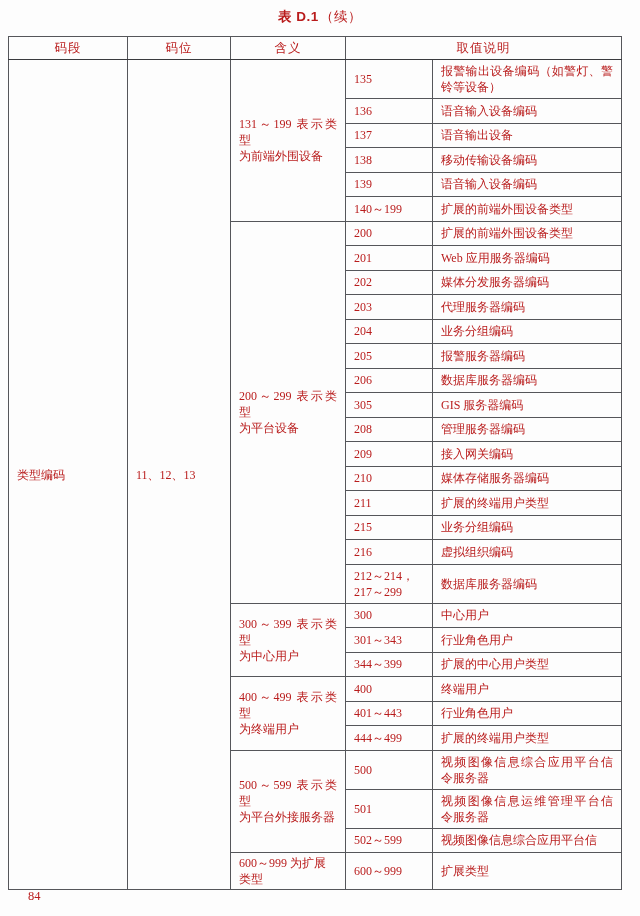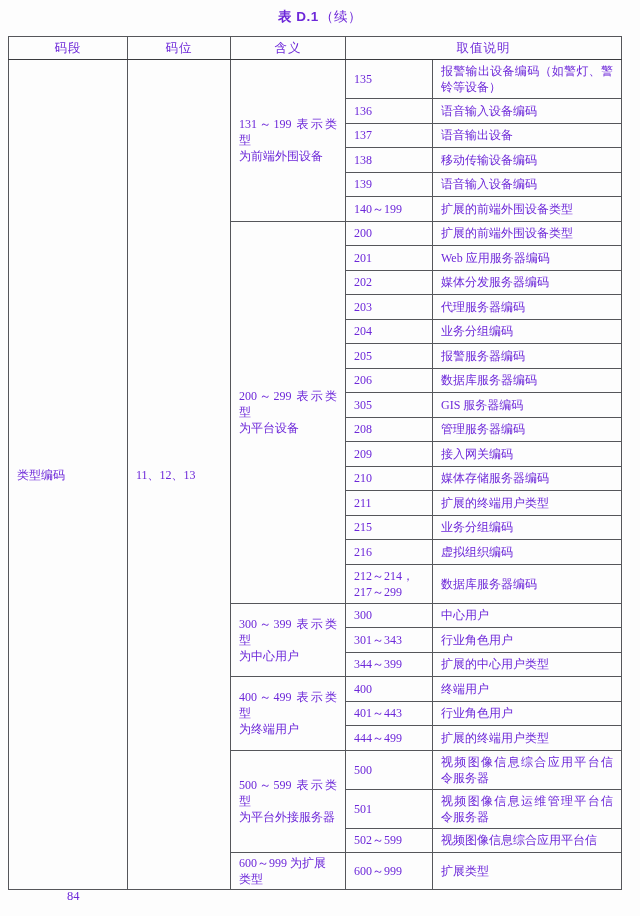--- a/index.html
+++ b/index.html
@@ -2,21 +2,21 @@
 <html><head>
 <meta charset="utf-8">
 <style>
   html, body { margin: 0; padding: 0; background: #ffffff; }
   .page {
     position: relative;
     width: 640px;
     height: 916px;
     background: #fdfdfd;
     font-family: "Liberation Serif", "DejaVu Serif", serif;
-    color: #6d28d9;
+    color: #b91c1c;
     overflow: hidden;
   }
   .doc-title {
     position: absolute;
     top: 8px;
     left: 0;
     width: 100%;
     text-align: center;
     font-family: "Liberation Sans", "DejaVu Sans", sans-serif;
     font-size: 13.5px;
@@ -60,21 +60,20 @@
   .jline {
     text-align: justify;
     text-align-last: justify;
   }
   .page-number {
     position: absolute;
     left: 28px;
     top: 889px;
     font-size: 12.5px;
     font-family: "Liberation Serif", "DejaVu Serif", serif;
-    margin-left: 39px;
   }
 </style>
 </head>
 <body>
 
 <div class="page">
 
   <div class="doc-title">
     <span class="title-main">表 D.1</span><span class="title-suffix">（续）</span>
   </div>

